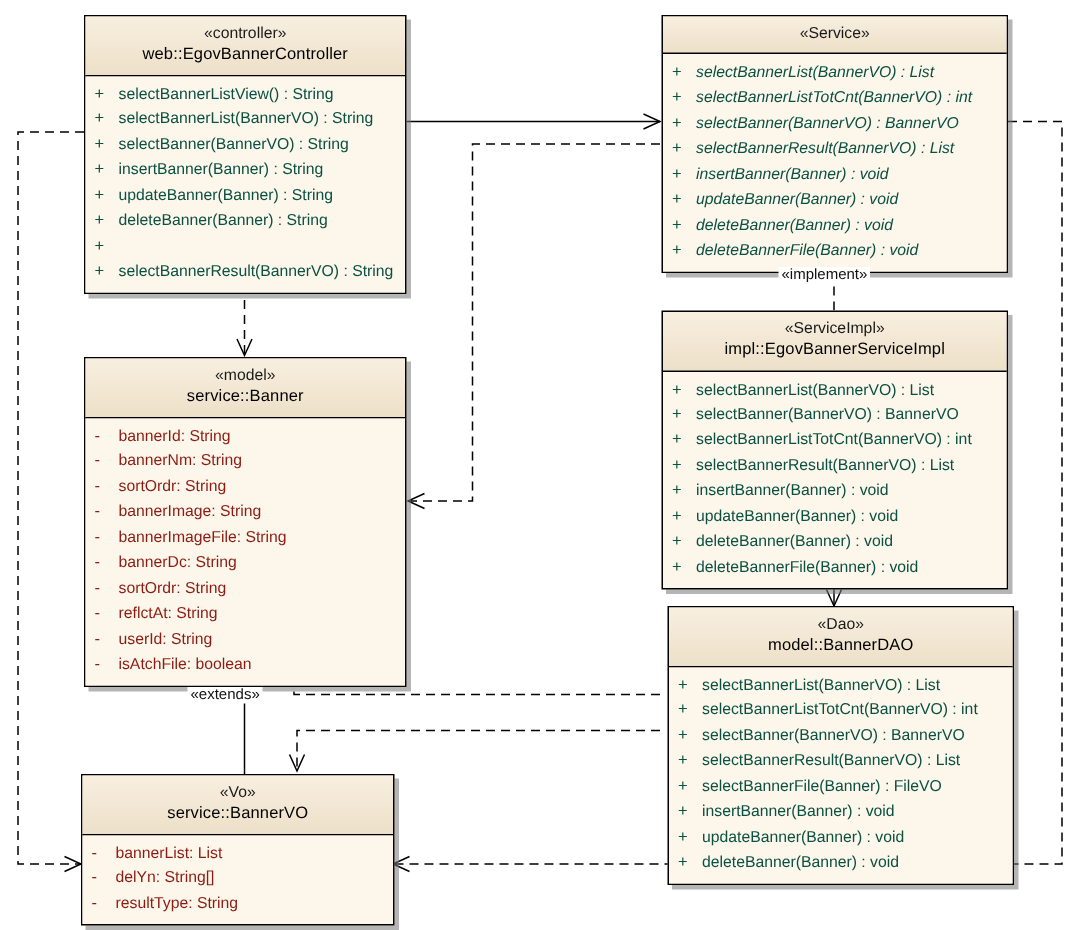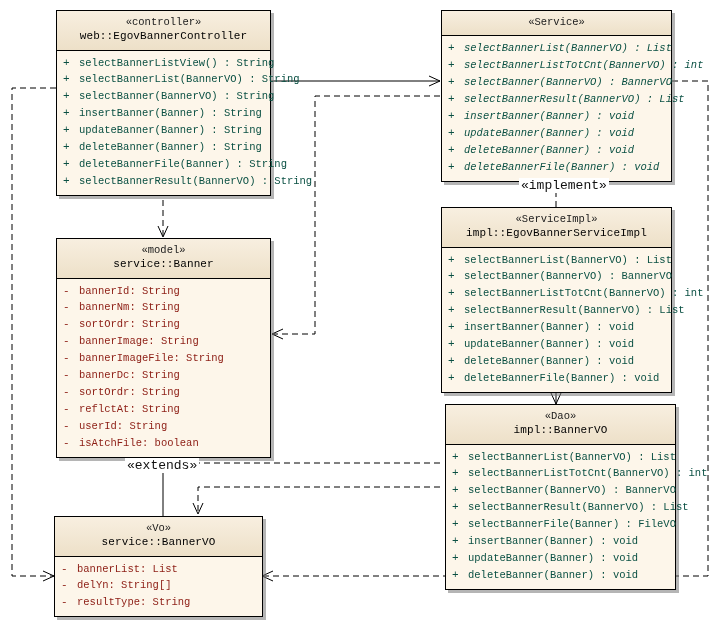--- a/index.html
+++ b/index.html
@@ -5,21 +5,21 @@
   html, body {
     margin: 0;
     padding: 0;
     background: #ffffff;
   }
   #canvas {
     position: relative;
     width: 720px;
     height: 620px;
     background: #ffffff;
-    font-family: Liberation Mono, monospace;
+    font-family: Liberation Sans, sans-serif;
     overflow: hidden;
   }
   
   .uml-class {
     position: absolute;
     border: 1px solid #000000;
     background: #faf0e0;
     box-shadow: 3px 3px 0 0 rgba(120,120,120,0.55);
     box-sizing: border-box;
   }
@@ -69,21 +69,21 @@
 
   
   #wires {
     position: absolute;
     left: 0; top: 0;
     width: 720px; height: 620px;
     pointer-events: none;
   }
   .edge-label {
     position: absolute;
-    font-size: 13px;
+    font-size: 10px;
     color: #111111;
     background: #ffffff;
     padding: 0 2px;
     white-space: nowrap;
   }
 </style>
 </head>
 <body>
 
 <div id="canvas">
@@ -144,21 +144,20 @@
       <div class="member">
           <span class="vis">+</span>
           <span class="mtext">updateBanner(Banner) : String</span>
         </div>
       <div class="member">
           <span class="vis">+</span>
           <span class="mtext">deleteBanner(Banner) : String</span>
         </div>
       <div class="member">
           <span class="vis">+</span>
-          <span class="mtext">deleteBannerFile(Banner) : String</span>
         </div>
       <div class="member">
           <span class="vis">+</span>
           <span class="mtext">selectBannerResult(BannerVO) : String</span>
         </div>
     </div>
   </div>
 
   <div class="uml-class" style="left:441px; top:10px; width:231px;">
     <div class="uml-header">
@@ -286,21 +285,21 @@
       <div class="member">
           <span class="vis">+</span>
           <span class="mtext">deleteBannerFile(Banner) : void</span>
         </div>
     </div>
   </div>
 
   <div class="uml-class" style="left:445px; top:404px; width:231px;">
     <div class="uml-header">
       <div class="stereotype">«Dao»</div>
-      <div class="classname">impl::BannerVO</div>
+      <div class="classname">model::BannerDAO</div>
     </div>
     <div class="uml-body">
       <div class="member">
           <span class="vis">+</span>
           <span class="mtext">selectBannerList(BannerVO) : List</span>
         </div>
       <div class="member">
           <span class="vis">+</span>
           <span class="mtext">selectBannerListTotCnt(BannerVO) : int</span>
         </div>

